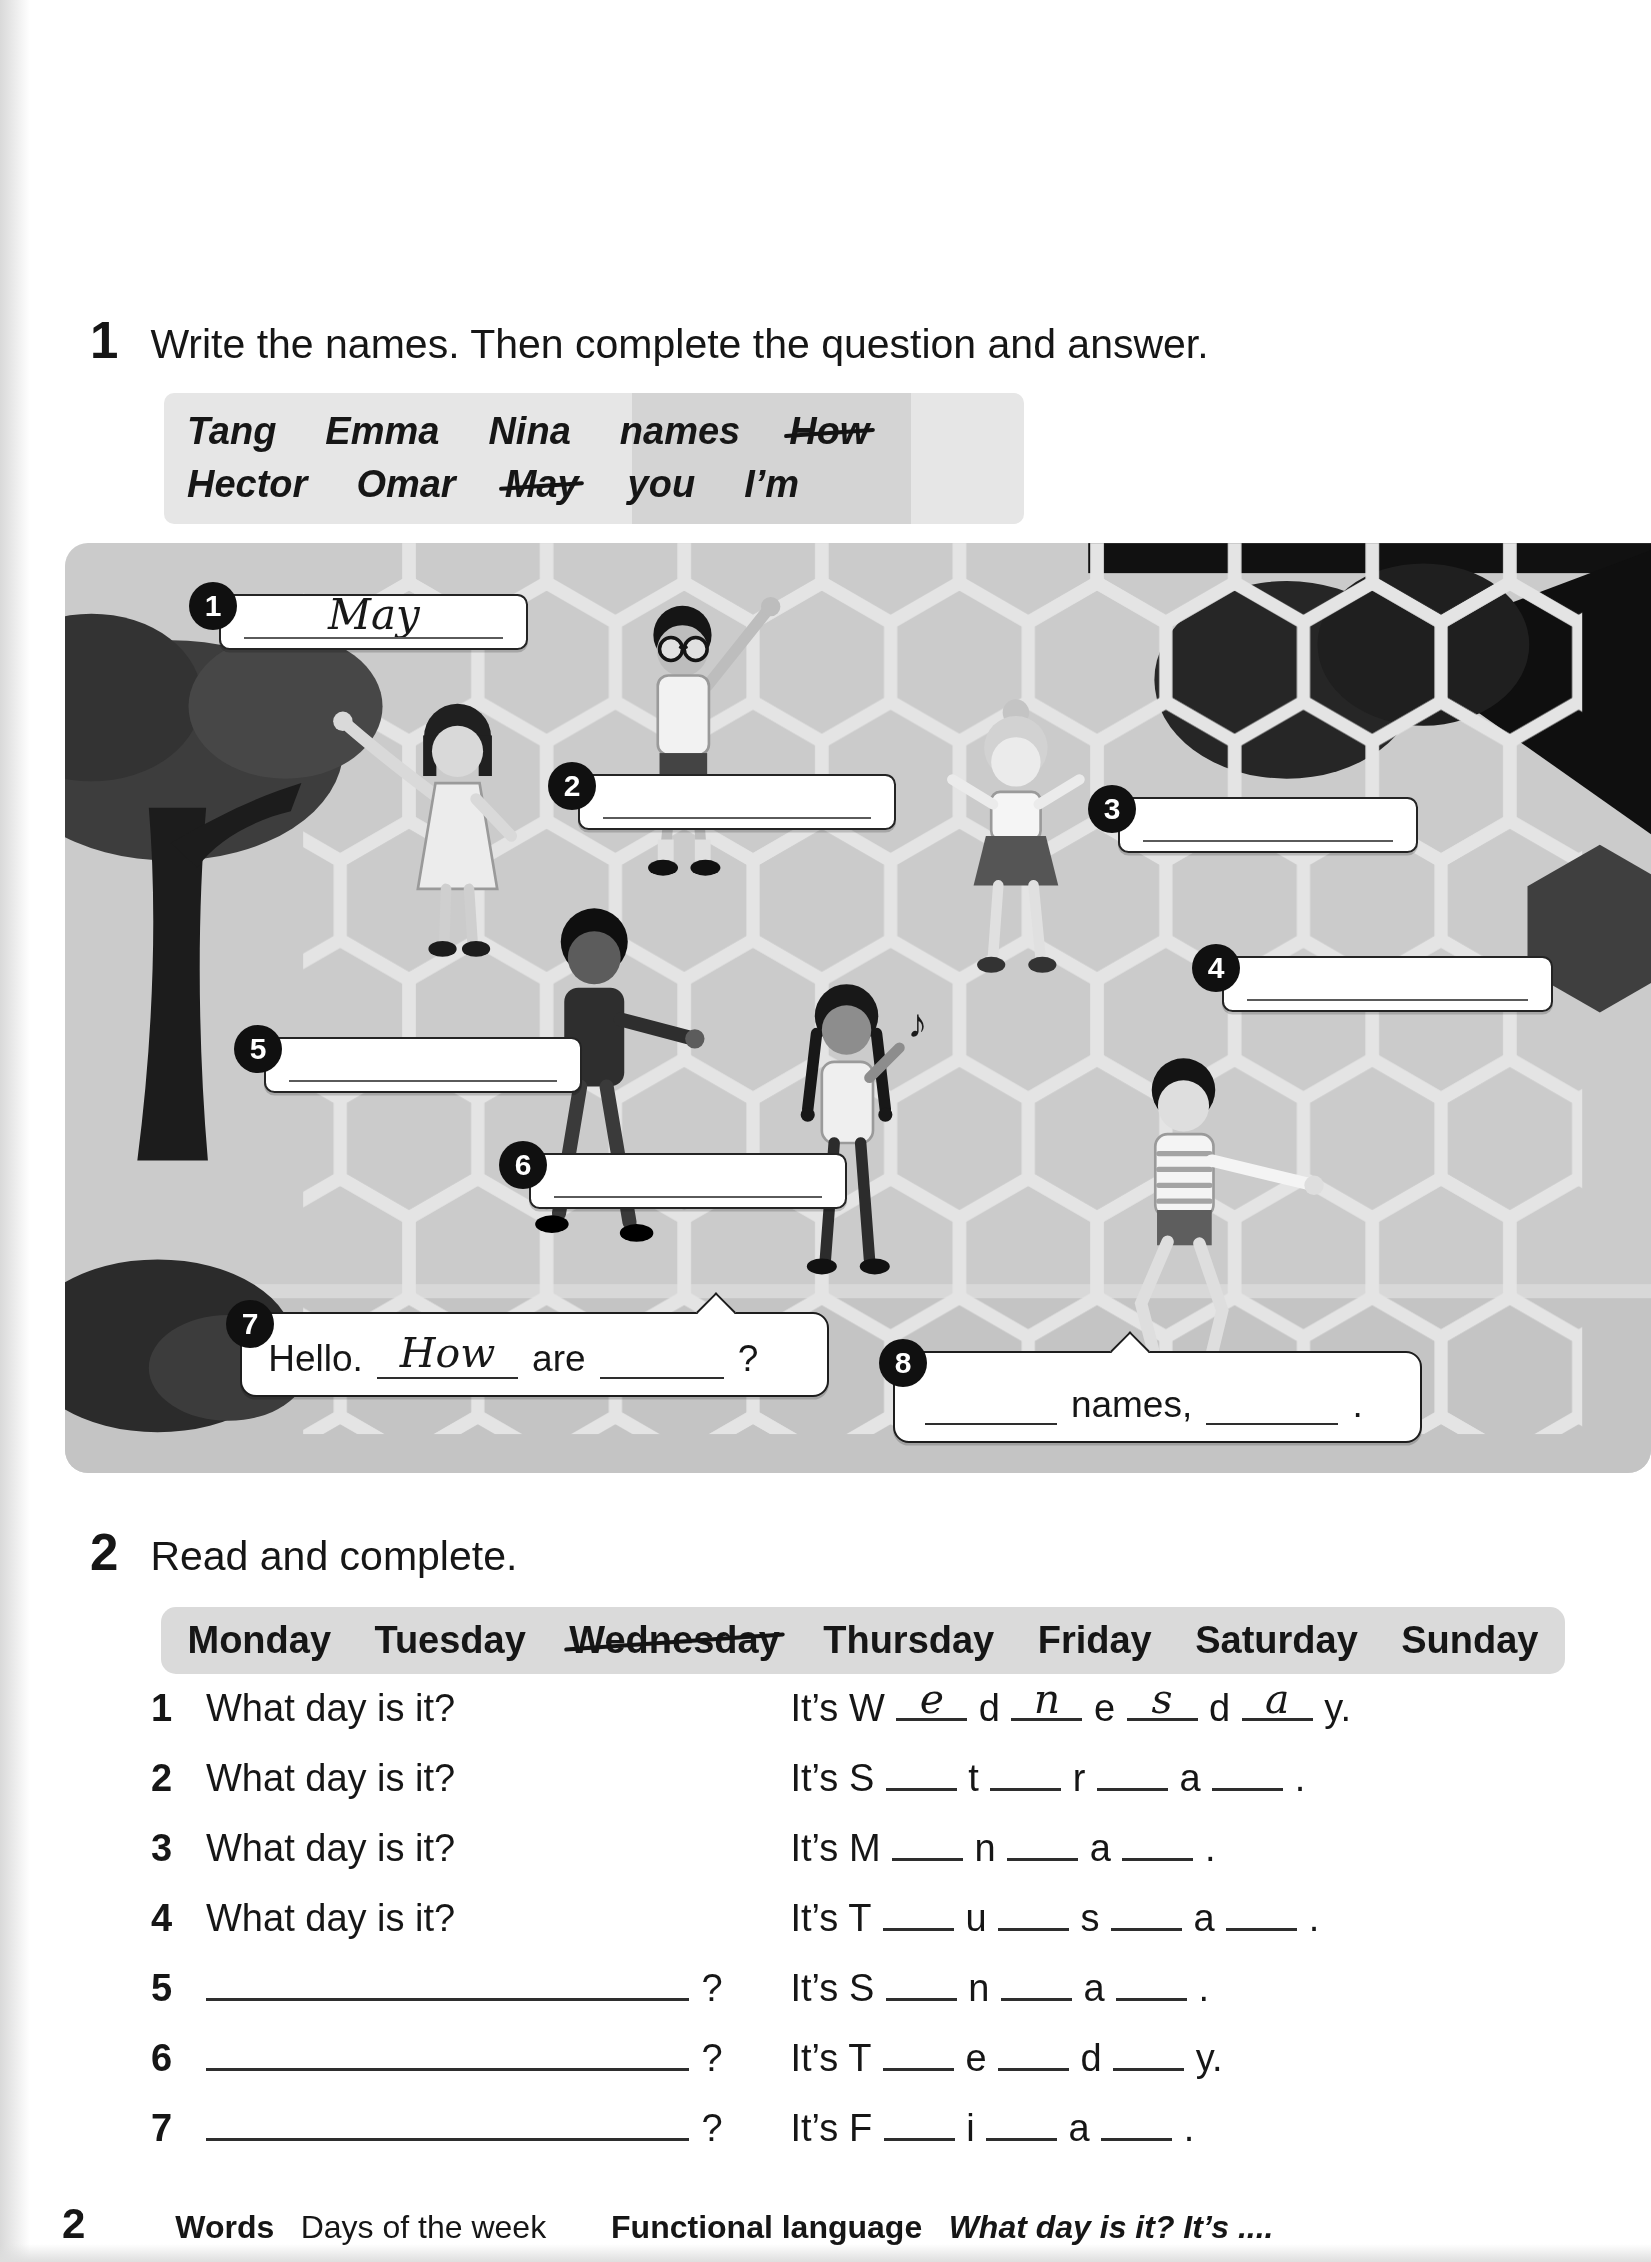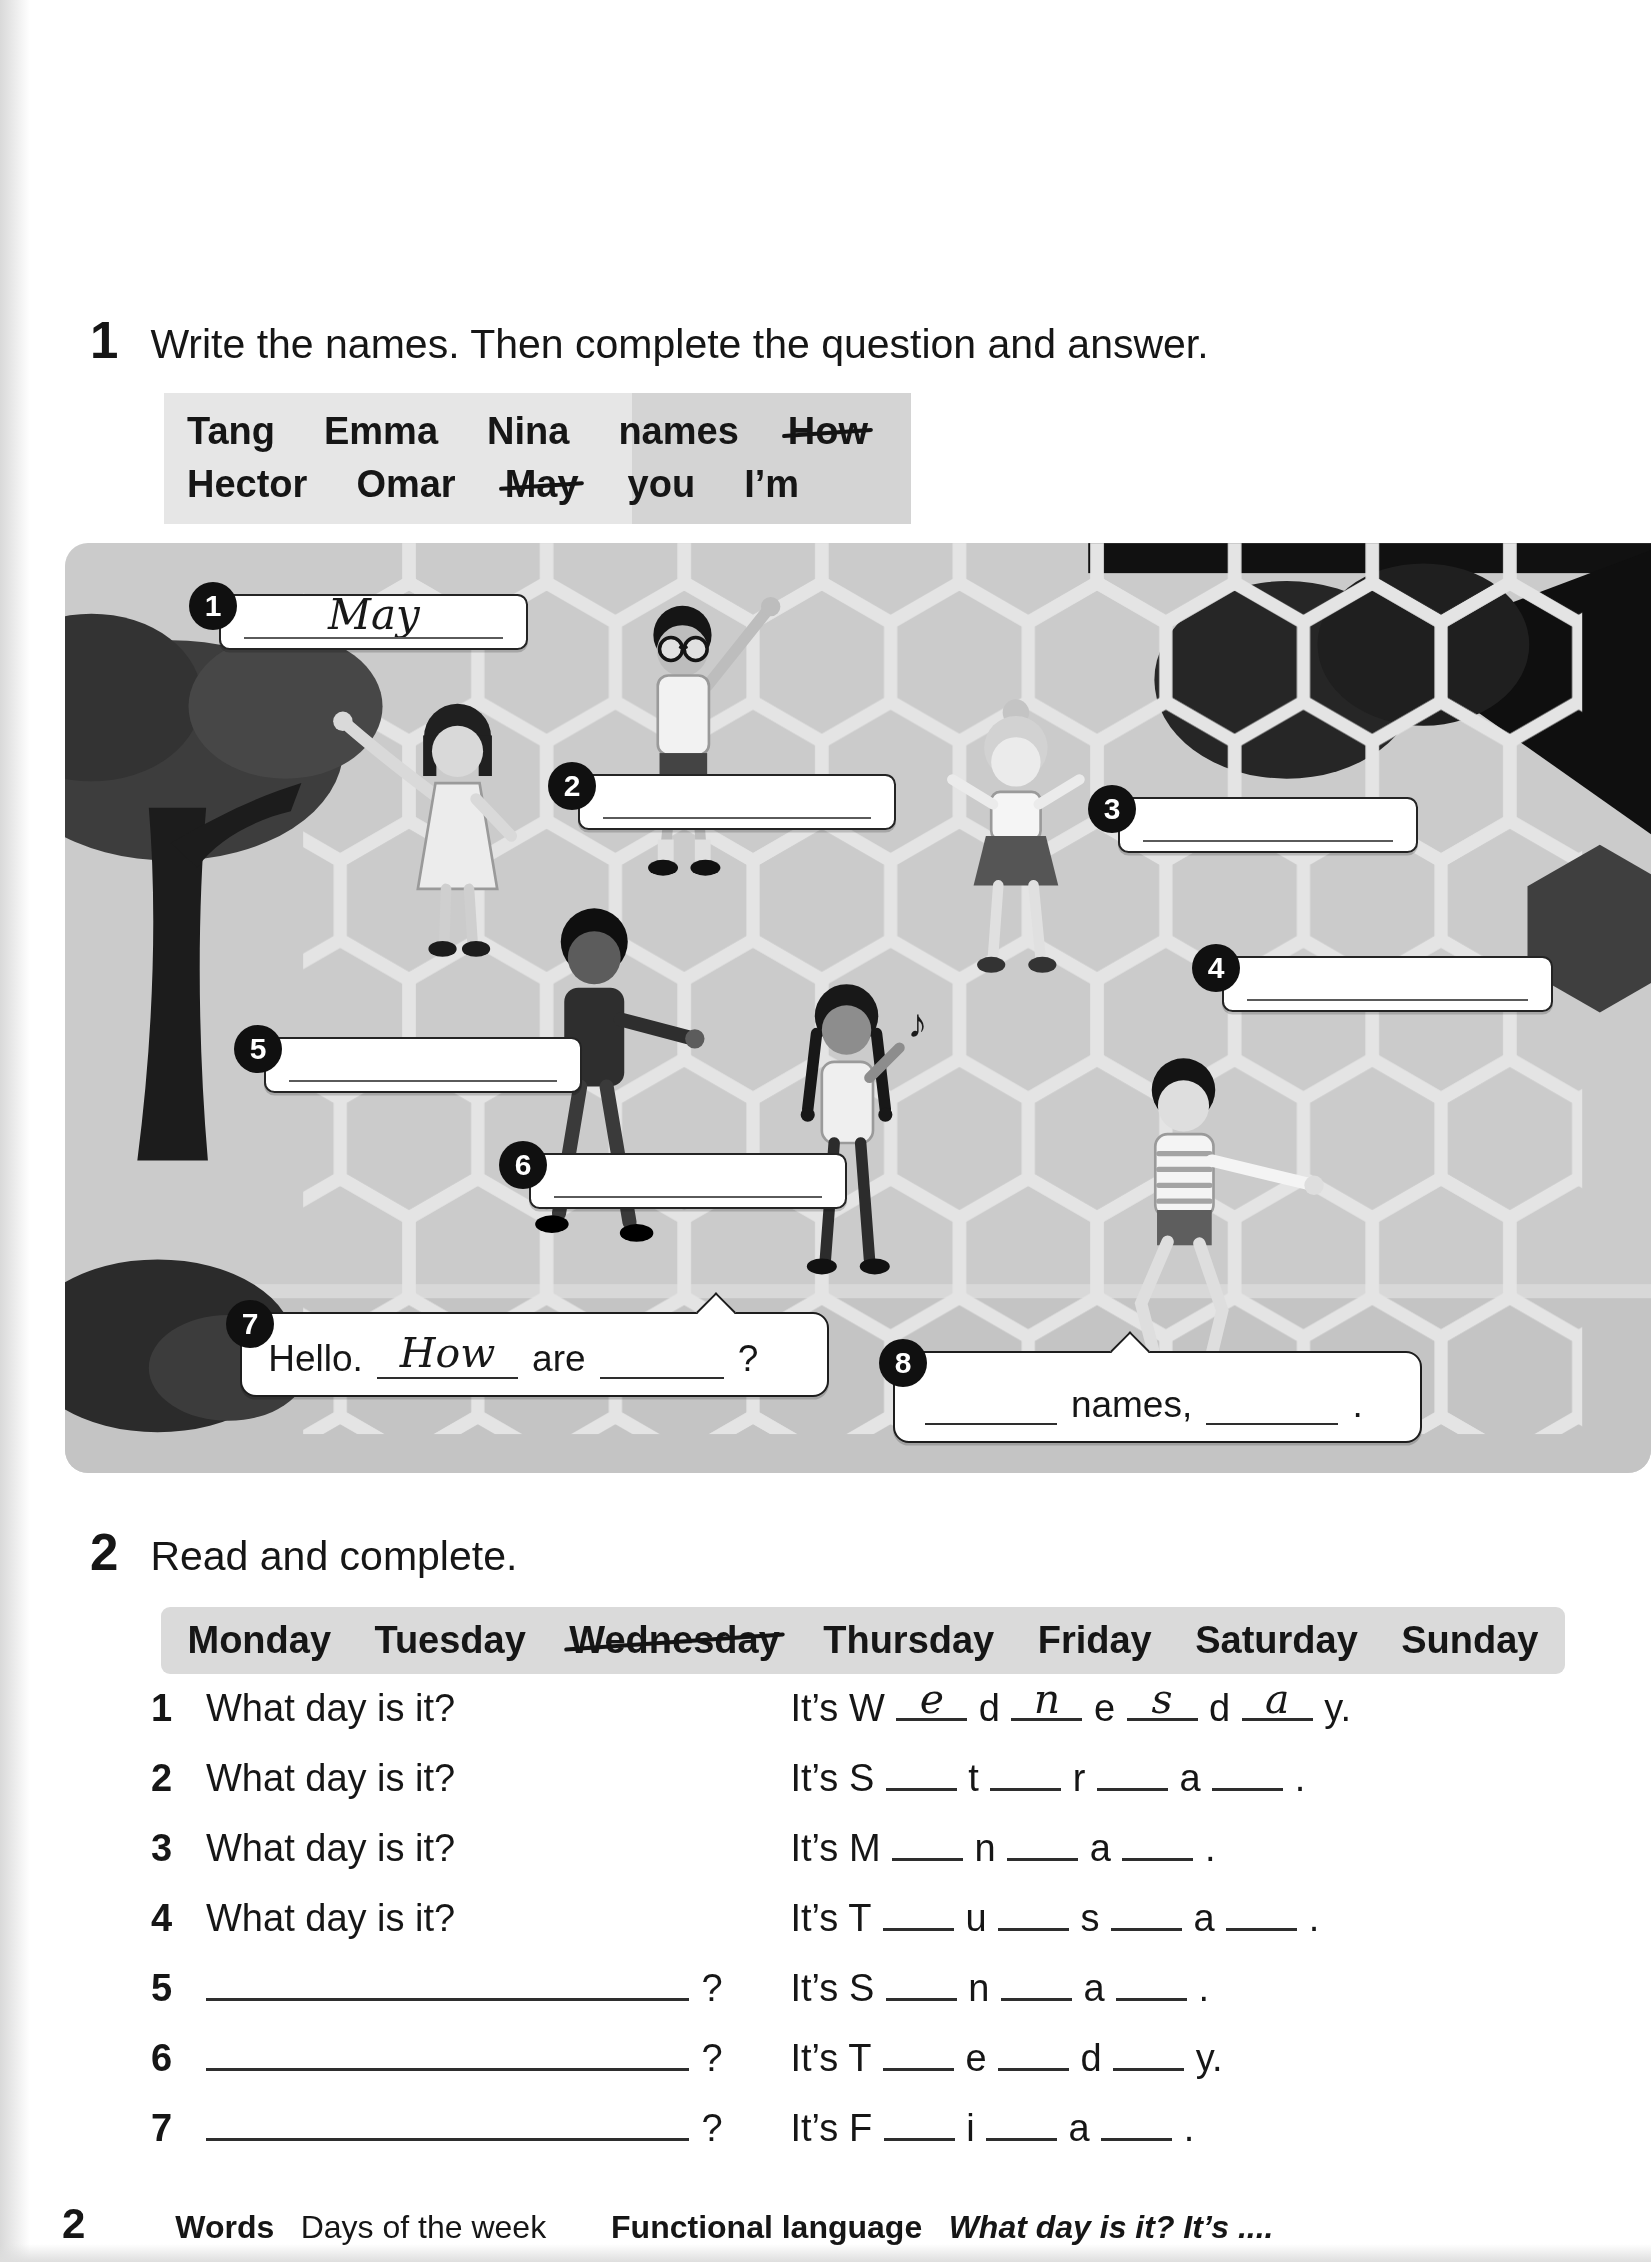--- a/index.html
+++ b/index.html
@@ -24,21 +24,21 @@
   .bar-label { left:222px; top:65px; height:76px; border-radius:17.6px; padding:0 41px 0 71px; font-size:41px; letter-spacing:0.4px; }
   .bar-title { left:247px; top:134px; height:118px; border-radius:23px; padding:0 46px 0 51px; font-size:76px; letter-spacing:0.9px; }
 
   
   .ex-header { position:absolute; left:90px; display:flex; align-items:baseline; gap:32px; }
   #ex1h { top:311px; } #ex2h { top:1523px; }
   .ex-num { font-size:51px; font-weight:700; }
   .ex-instruction { font-size:41px; }
 
   
-  .word-bank { position:absolute; left:164px; top:393px; width:746px; padding:12.4px 23px; background:#e6e6e6; border-radius:0; }
+  .word-bank { position:absolute; left:164px; top:393px; width:860px; padding:12.4px 23px; background:#e6e6e6; border-radius:10px;font-style:italic; }
   .bank-shade { position:absolute; left:468px; top:0; bottom:0; width:279px; background:#d4d4d4; }
   .bank-rows { position:relative; z-index:1; }
   .bank-row { display:flex; column-gap:49px; font-size:38px; font-weight:700; line-height:53px; }
   .struck { position:relative; }
   .struck::after { content:""; position:absolute; left:-5.3px; right:-5.3px; top:49%; height:4.4px;
     background:#141414; transform:rotate(-4deg); border-radius:2.6px; }
 
   
   .illustration { position:absolute; left:65px; top:543px; width:1586px; height:930px;
     background:#cbcbcb; border-radius:23px 0 23px 23px; overflow:hidden; }
@@ -72,21 +72,21 @@
   .b-blank.w1 { width:141px; } .b-blank.w2 { width:124px; } .b-blank.w3 { width:132px; }
   .b-blank .handwriting { position:absolute; left:0; right:0; bottom:0; text-align:center; font-size:41px; }
   .tail { position:absolute; width:28px; height:28px; background:#fff; transform:rotate(45deg);
     border-top:2.6px solid #1d1d1d; border-left:2.6px solid #1d1d1d; }
   .tail7 { top:-16px; right:97px; }
   .tail8 { top:-16px; left:221px; }
 
   
   .day-bank { position:absolute; left:161px; top:1607px; width:1404px; height:67px; background:#dadada;
     display:flex; align-items:center; justify-content:space-between; padding:0 26.5px;
-    font-size:38px; font-weight:700; border-radius:9px; }
+    font-size:38px; font-weight:700; border-radius:15px; }
   .ex2-rows { position:absolute; left:151px; top:1687px; width:1447px; font-size:38px; }
   .ex2-row { white-space:nowrap; margin-bottom:27px; height:43px; }
   .ex2-num { display:inline-block; width:55px; font-weight:700; }
   .ex2-q { display:inline-block; width:581px; }
   .q-line { display:inline-block; width:483px; height:26.5px; border-bottom:3.1px solid #2e2e2e; margin-right:12.4px; }
   .ex2-a { display:inline-block; }
   .a-text { margin:0 3.5px; }
   .a-blank { display:inline-block; position:relative; width:71px; height:30px;
     border-bottom:3.1px solid #2e2e2e; margin:0 8px; }
   .a-blank .hw { position:absolute; left:0; right:0; bottom:-1.8px; text-align:center;

